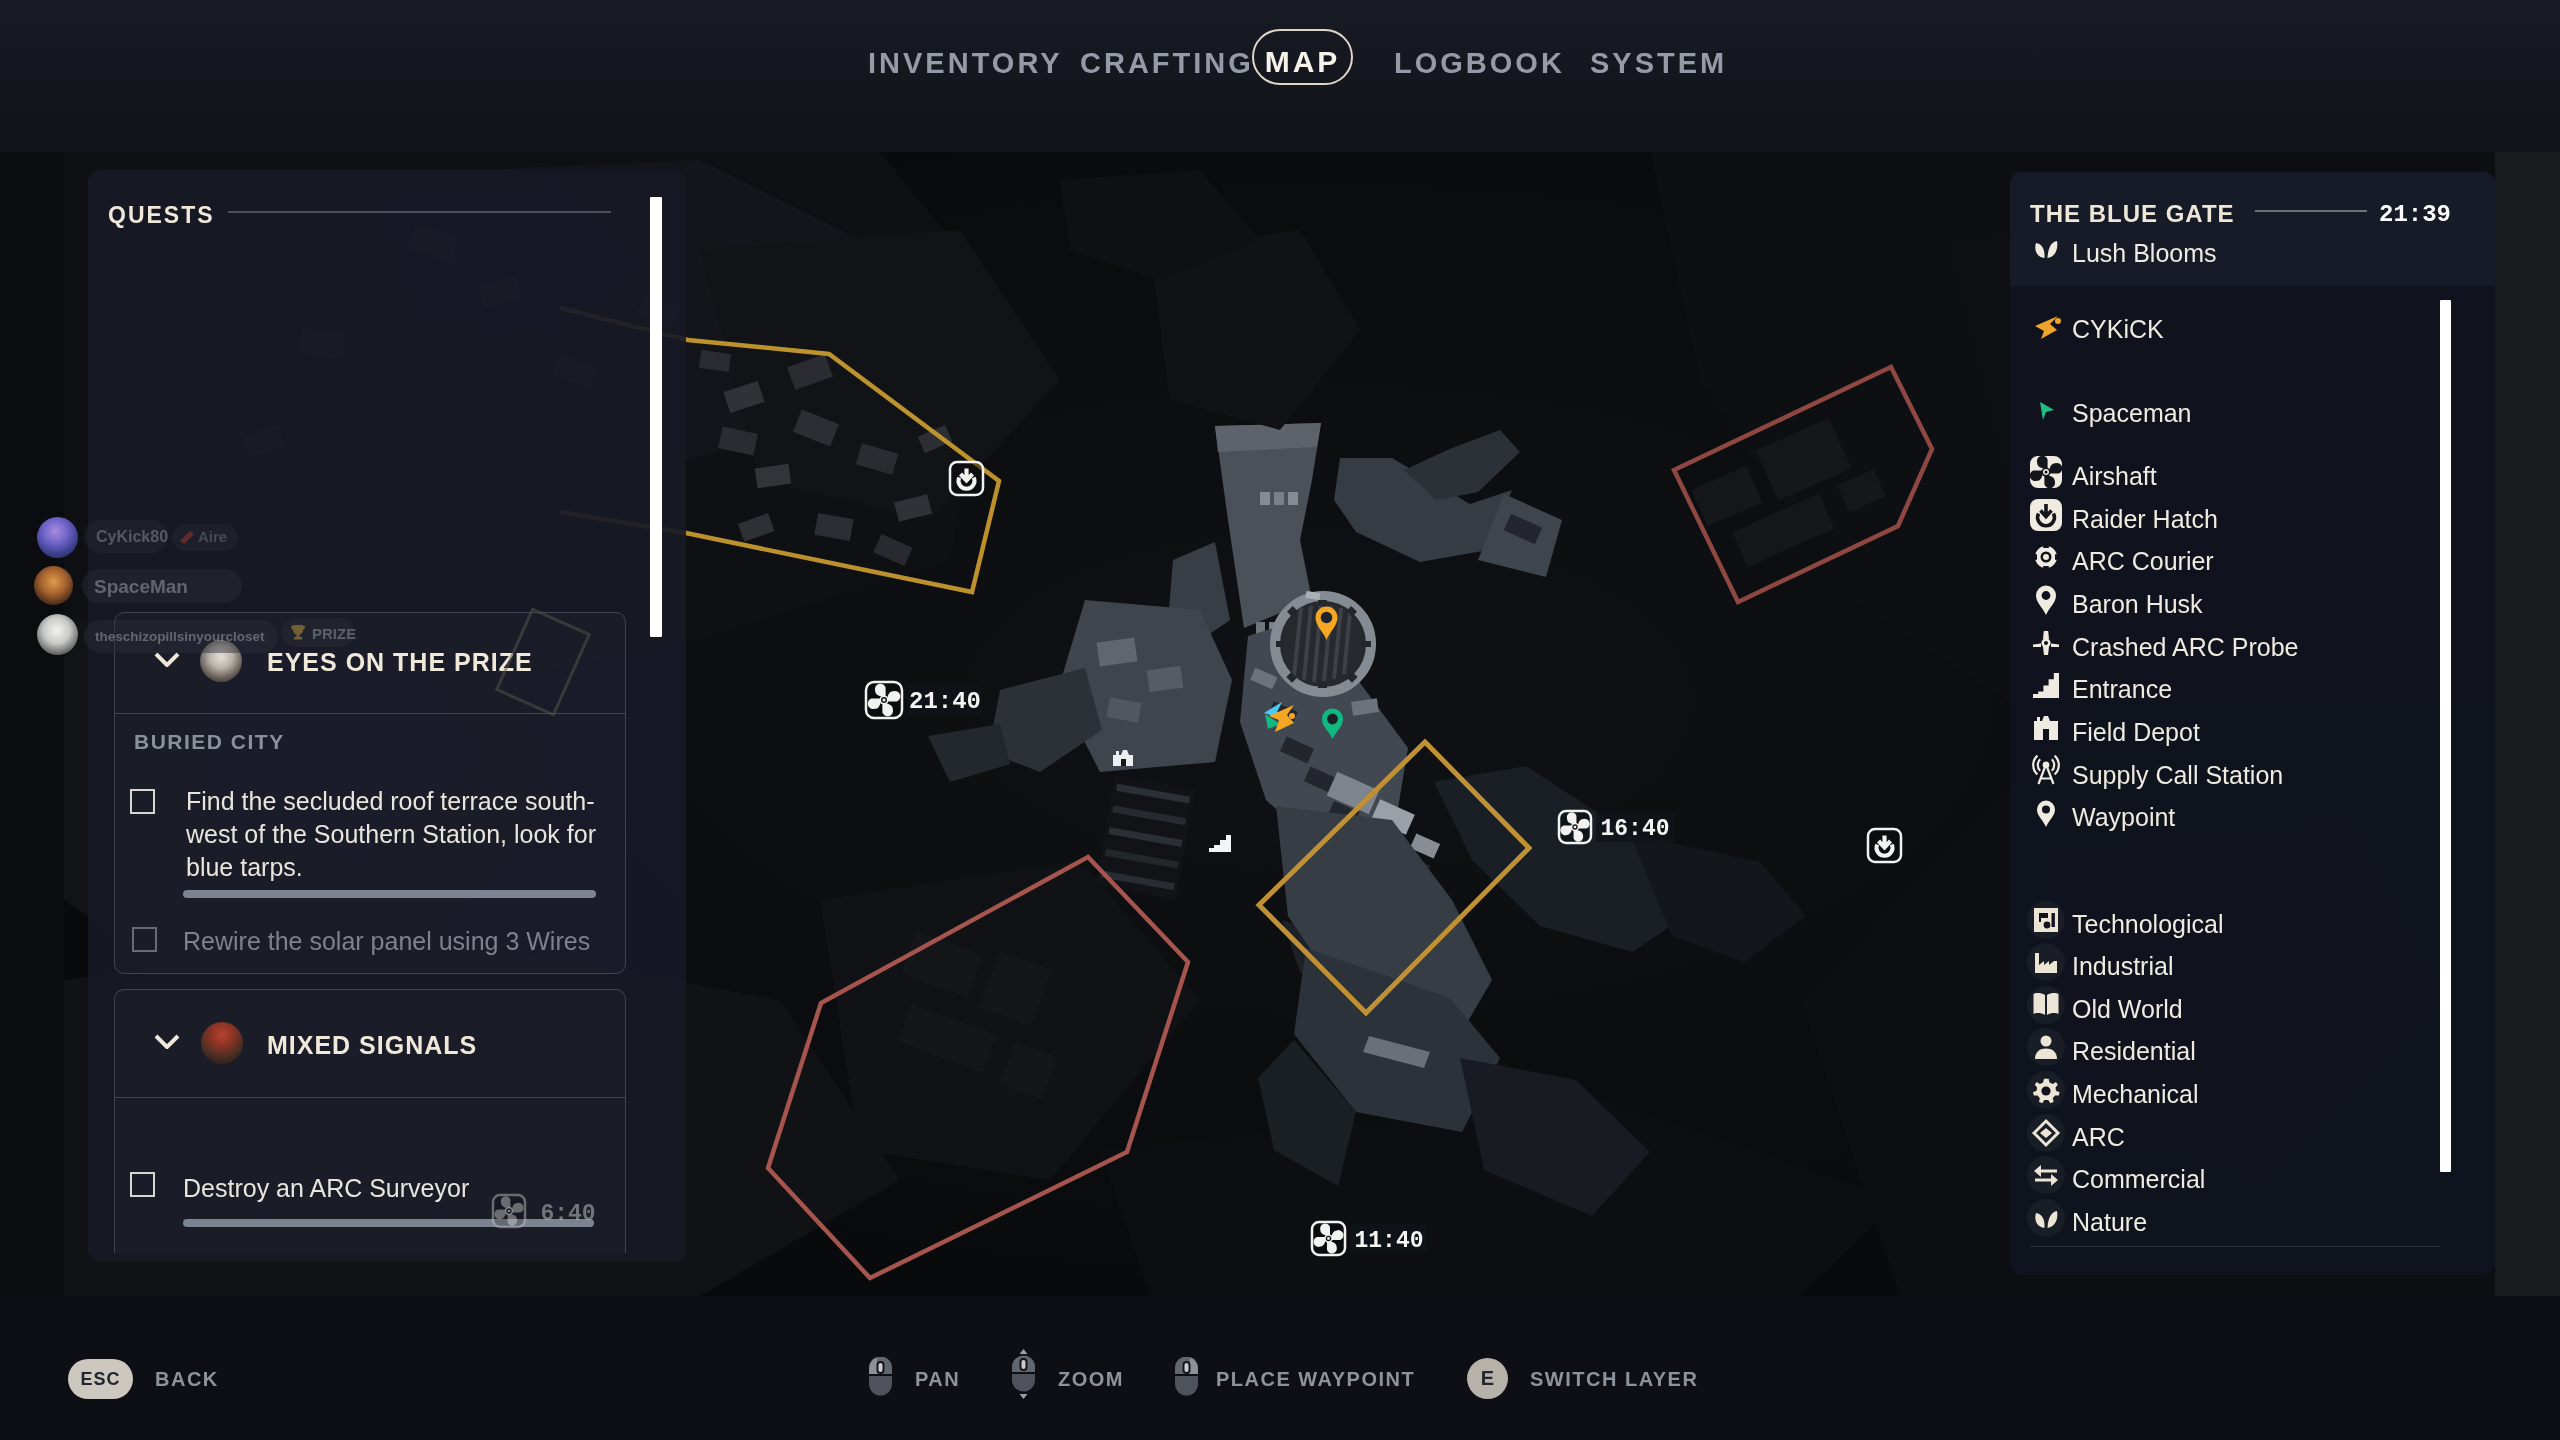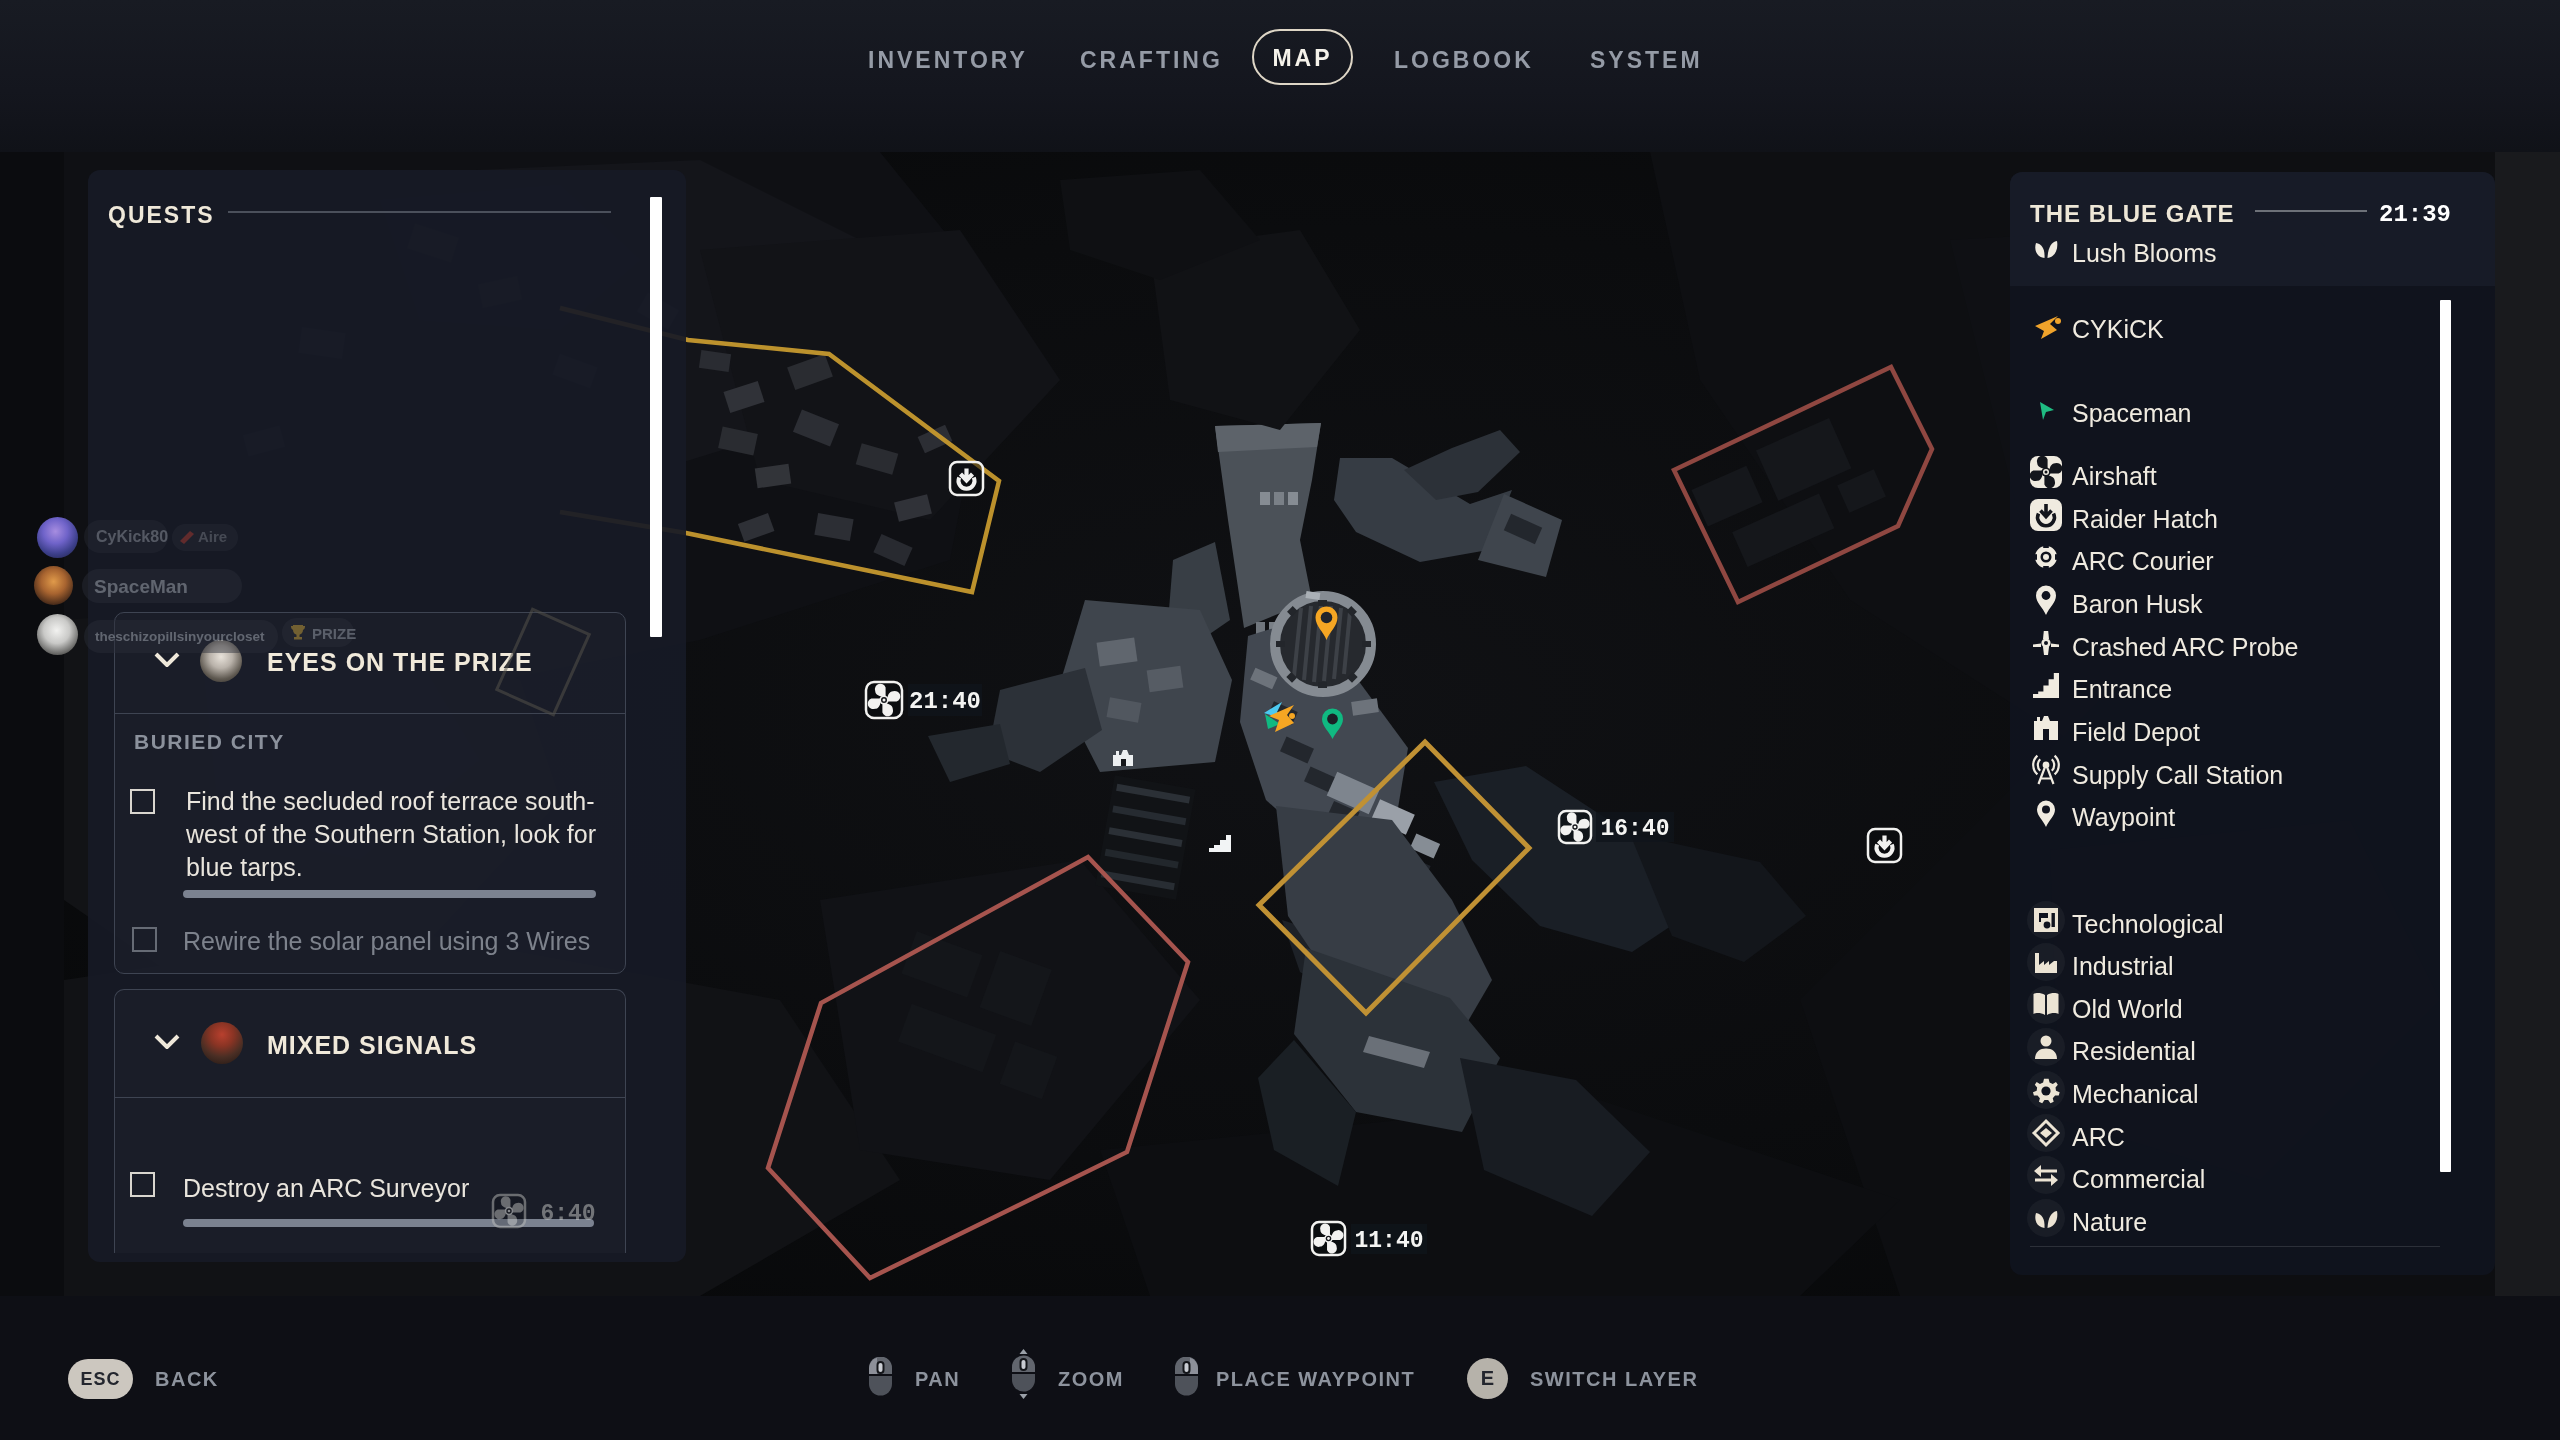--- a/index.html
+++ b/index.html
@@ -1,24 +1,24 @@
 <!DOCTYPE html>
 <html><head>
 <meta charset="utf-8">
 <style>
   html,body{margin:0;padding:0;width:2560px;height:1440px;overflow:hidden;background:#0e1016;}
   body{font-family:"Liberation Sans", sans-serif;position:relative;}
   .abs{position:absolute;}
   
   .nav{position:absolute;top:0;left:0;width:2560px;height:152px;
        background:linear-gradient(180deg,#181b23 0%,#14161e 60%,#101218 100%);}
-  .navitem{position:absolute;top:47px;font-size:23px;font-weight:bold;letter-spacing:3px;color:#959ba6;}
+  .navitem{position:absolute;top:47px;font-size:29px;font-weight:bold;letter-spacing:3px;color:#959ba6;}
   .mappill{position:absolute;left:1252px;top:29px;width:101px;height:56px;border:2.5px solid #ded6c6;
            border-radius:30px;box-sizing:border-box;}
-  .mappill span{position:absolute;left:0;right:0;top:14px;text-align:center;font-size:23px;font-weight:bold;
+  .mappill span{position:absolute;left:0;right:0;top:14px;text-align:center;font-size:30px;font-weight:bold;
                 letter-spacing:3px;color:#f5f2ea;}
   
   #map{position:absolute;left:64px;top:152px;width:2431px;height:1144px;background:#f0abfc;border-radius:6px;}
   
   .panel{position:absolute;background:rgba(23,26,38,0.93);border-radius:12px;}
   
   #qpanel{left:88px;top:170px;width:598px;height:1092px;}
   .qtitle{position:absolute;left:20px;top:32px;font-size:23px;font-weight:bold;letter-spacing:2px;color:#efe8d9;}
   .qline{position:absolute;left:140px;top:41px;width:383px;height:2px;background:#4b505b;}
   .vscroll{position:absolute;background:#ffffff;border-radius:1px;}

